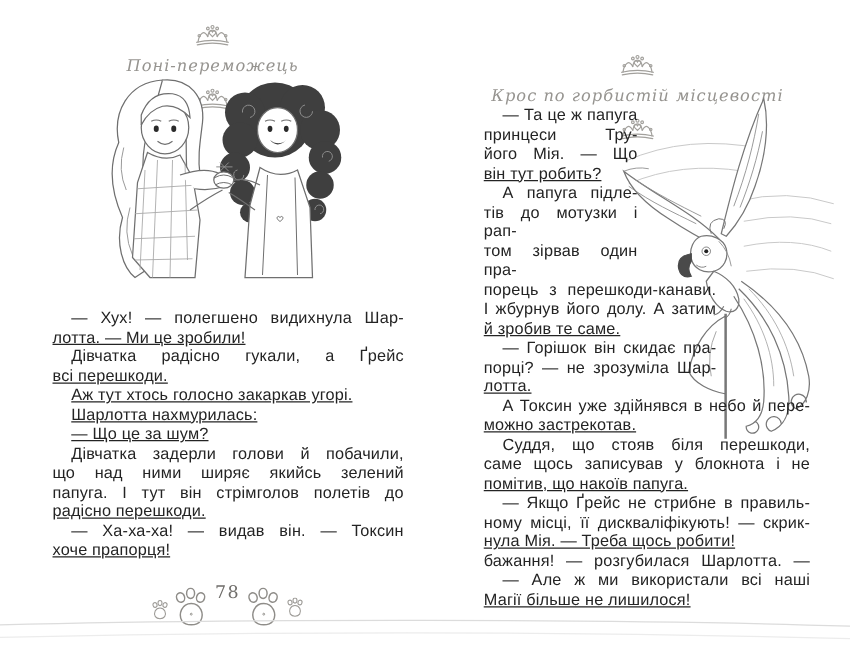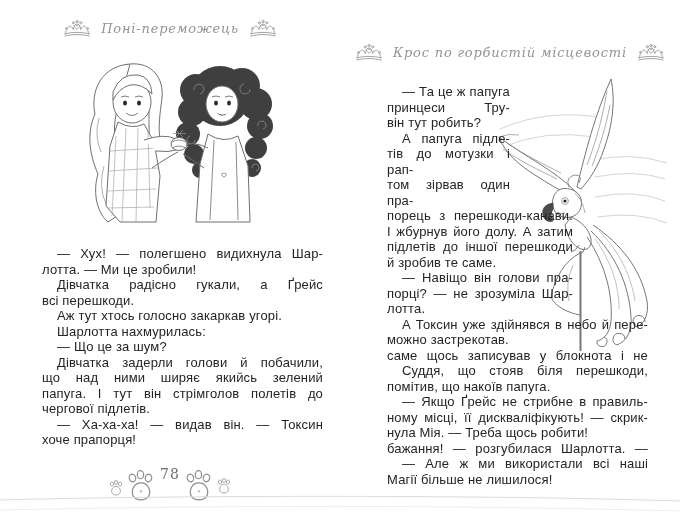--- a/index.html
+++ b/index.html
@@ -10,46 +10,47 @@
     position:relative;
     font-family:"Liberation Sans", sans-serif;
   }
   .page { position:absolute; top:0; width:340px; height:521px; background:#fff; }
   #left-page  { left:0; }
   #right-page { left:340px;margin-top:24px; }
 
   
   .running-head {
     position:absolute; top:19px; left:0; width:100%;
-    display:flex; justify-content:center; align-items:center; gap:9px;
+    display:flex; justify-content:space-between; align-items:center; gap:9px;
     color:#969490;
     font-family:"DejaVu Serif", serif;
     font-style:italic;
     font-size:13px; letter-spacing:0.8px;
     white-space:nowrap;
+    flex-direction:column;
   }
 
   
   .textblock { position:absolute; color:#242424; font-size:13px; letter-spacing:0.15px; }
   #left-text  { left:42px;  top:246px; width:281px; }
   #right-text { left:47px;  top:60px;  width:261px; }
   .tsec { }
   .tl { line-height:15.5px; text-align:justify; text-align-last:justify; }
-  .tl.last  { text-align-last:left; }
+  .tl.last  { text-align-last:left;text-decoration:underline; }
   .tl.first { text-indent:15px; }
 
   
   .illus { position:absolute; }
   #girls-illustration  { left:68px;  top:56px; }
   #parrot-illustration { left:155px; top:45px; }
 
   
   .folio-row {
     position:absolute; top:466px; left:0; width:100%;
-    display:flex; justify-content:center; align-items:flex-start; gap:1px;
+    display:flex; justify-content:center; align-items:flex-start; gap:1px;padding-left:12px;
   }
   .pagenum {
     font-family:"DejaVu Serif", serif;
     font-size:14px; color:#6f6d6a; letter-spacing:1px; margin:0 2px;
   }
   .paw-lg { margin-top:4px; }
   .paw-sm { margin-top:14px; }
 
   .page-edge { position:absolute; left:0; top:494px; }
 </style>
@@ -145,21 +146,21 @@
       <div class="tl first">— Хух! — полегшено видихнула Шар-</div>
       <div class="tl last">лотта. — Ми це зробили!</div>
       <div class="tl first">Дівчатка радісно гукали, а Ґрейс</div>
       <div class="tl last">всі перешкоди.</div>
       <div class="tl first last">Аж тут хтось голосно закаркав угорі.</div>
       <div class="tl first last">Шарлотта нахмурилась:</div>
       <div class="tl first last">— Що це за шум?</div>
       <div class="tl first">Дівчатка задерли голови й побачили,</div>
       <div class="tl">що над ними ширяє якийсь зелений</div>
       <div class="tl">папуга. І тут він стрімголов полетів до</div>
-      <div class="tl last">чергової підлетів.</div>
+      <div class="tl last">радісно перешкоди.</div>
       <div class="tl first">— Ха-ха-ха! — видав він. — Токсин</div>
       <div class="tl last">хоче прапорця!</div>
     </div>
 
   <div class="folio-row">
     <svg class="paw-sm" width="16" height="16" viewBox="0 0 30 30" fill="none" stroke="#9c9a96" stroke-width="1.6">
       <path d="M15,12 C8,12 5,20 8,25 C11,29 19,29 22,25 C25,20 22,12 15,12 Z"></path>
       <ellipse cx="7.5" cy="7.5" rx="3" ry="3.6" transform="rotate(-18 7.5 7.5)"></ellipse>
       <ellipse cx="15" cy="4.6" rx="3" ry="3.8"></ellipse>
       <ellipse cx="22.5" cy="7.5" rx="3" ry="3.6" transform="rotate(18 22.5 7.5)"></ellipse>
@@ -251,39 +252,39 @@
     <path d="M96,162 C120,185 134,215 136,248 C137,262 132,272 122,276 a6,6 0 1 1 8,-6"></path>
     <path d="M92,168 C110,195 118,225 116,252 C115,263 110,270 102,272 a5,5 0 1 0 7,-4"></path>
     <path d="M98,156 C126,175 146,200 152,232 C154,244 150,254 142,258 a6,6 0 1 1 8,-5"></path>
     <path d="M100,170 C116,192 124,216 124,240 M104,162 C124,182 136,206 140,232" stroke-width="0.7" stroke="#a8a8a8"></path>
   </svg>
 
   <div class="textblock" id="right-text">
       <div class="tsec" style="width: 123px;">
         <div class="tl first">— Та це ж папуга</div>
         <div class="tl">принцеси Тру-</div>
+        <div class="tl">його Мія. — Що</div>
         <div class="tl last">він тут робить?</div>
         <div class="tl first">А папуга підле-</div>
         <div class="tl">тів до мотузки і рап-</div>
         <div class="tl">том зірвав один пра-</div>
       </div>
       <div class="tsec" style="width: 186px;">
         <div class="tl">порець з перешкоди-канави.</div>
         <div class="tl">І жбурнув його долу. А затим</div>
-        <div class="tl">підлетів до іншої перешкоди</div>
         <div class="tl last">й зробив те саме.</div>
-        <div class="tl first">— Навіщо він голови пра-</div>
+        <div class="tl first">— Горішок він скидає пра-</div>
         <div class="tl">порці? — не зрозуміла Шар-</div>
         <div class="tl last">лотта.</div>
       </div>
       <div class="tsec" style="width: 261px;">
         <div class="tl first">А Токсин уже здійнявся в небо й пере-</div>
         <div class="tl last">можно застрекотав.</div>
+        <div class="tl first">Суддя, що стояв біля перешкоди,</div>
         <div class="tl">саме щось записував у блокнота і не</div>
-        <div class="tl first">Суддя, що стояв біля перешкоди,</div>
         <div class="tl last">помітив, що накоїв папуга.</div>
         <div class="tl first">— Якщо Ґрейс не стрибне в правиль-</div>
         <div class="tl">ному місці, її дискваліфікують! — скрик-</div>
         <div class="tl last">нула Мія. — Треба щось робити!</div>
         <div class="tl">бажання! — розгубилася Шарлотта. —</div>
         <div class="tl first">— Але ж ми використали всі наші</div>
         <div class="tl last">Магії більше не лишилося!</div>
       </div>
     </div>
 </div>

